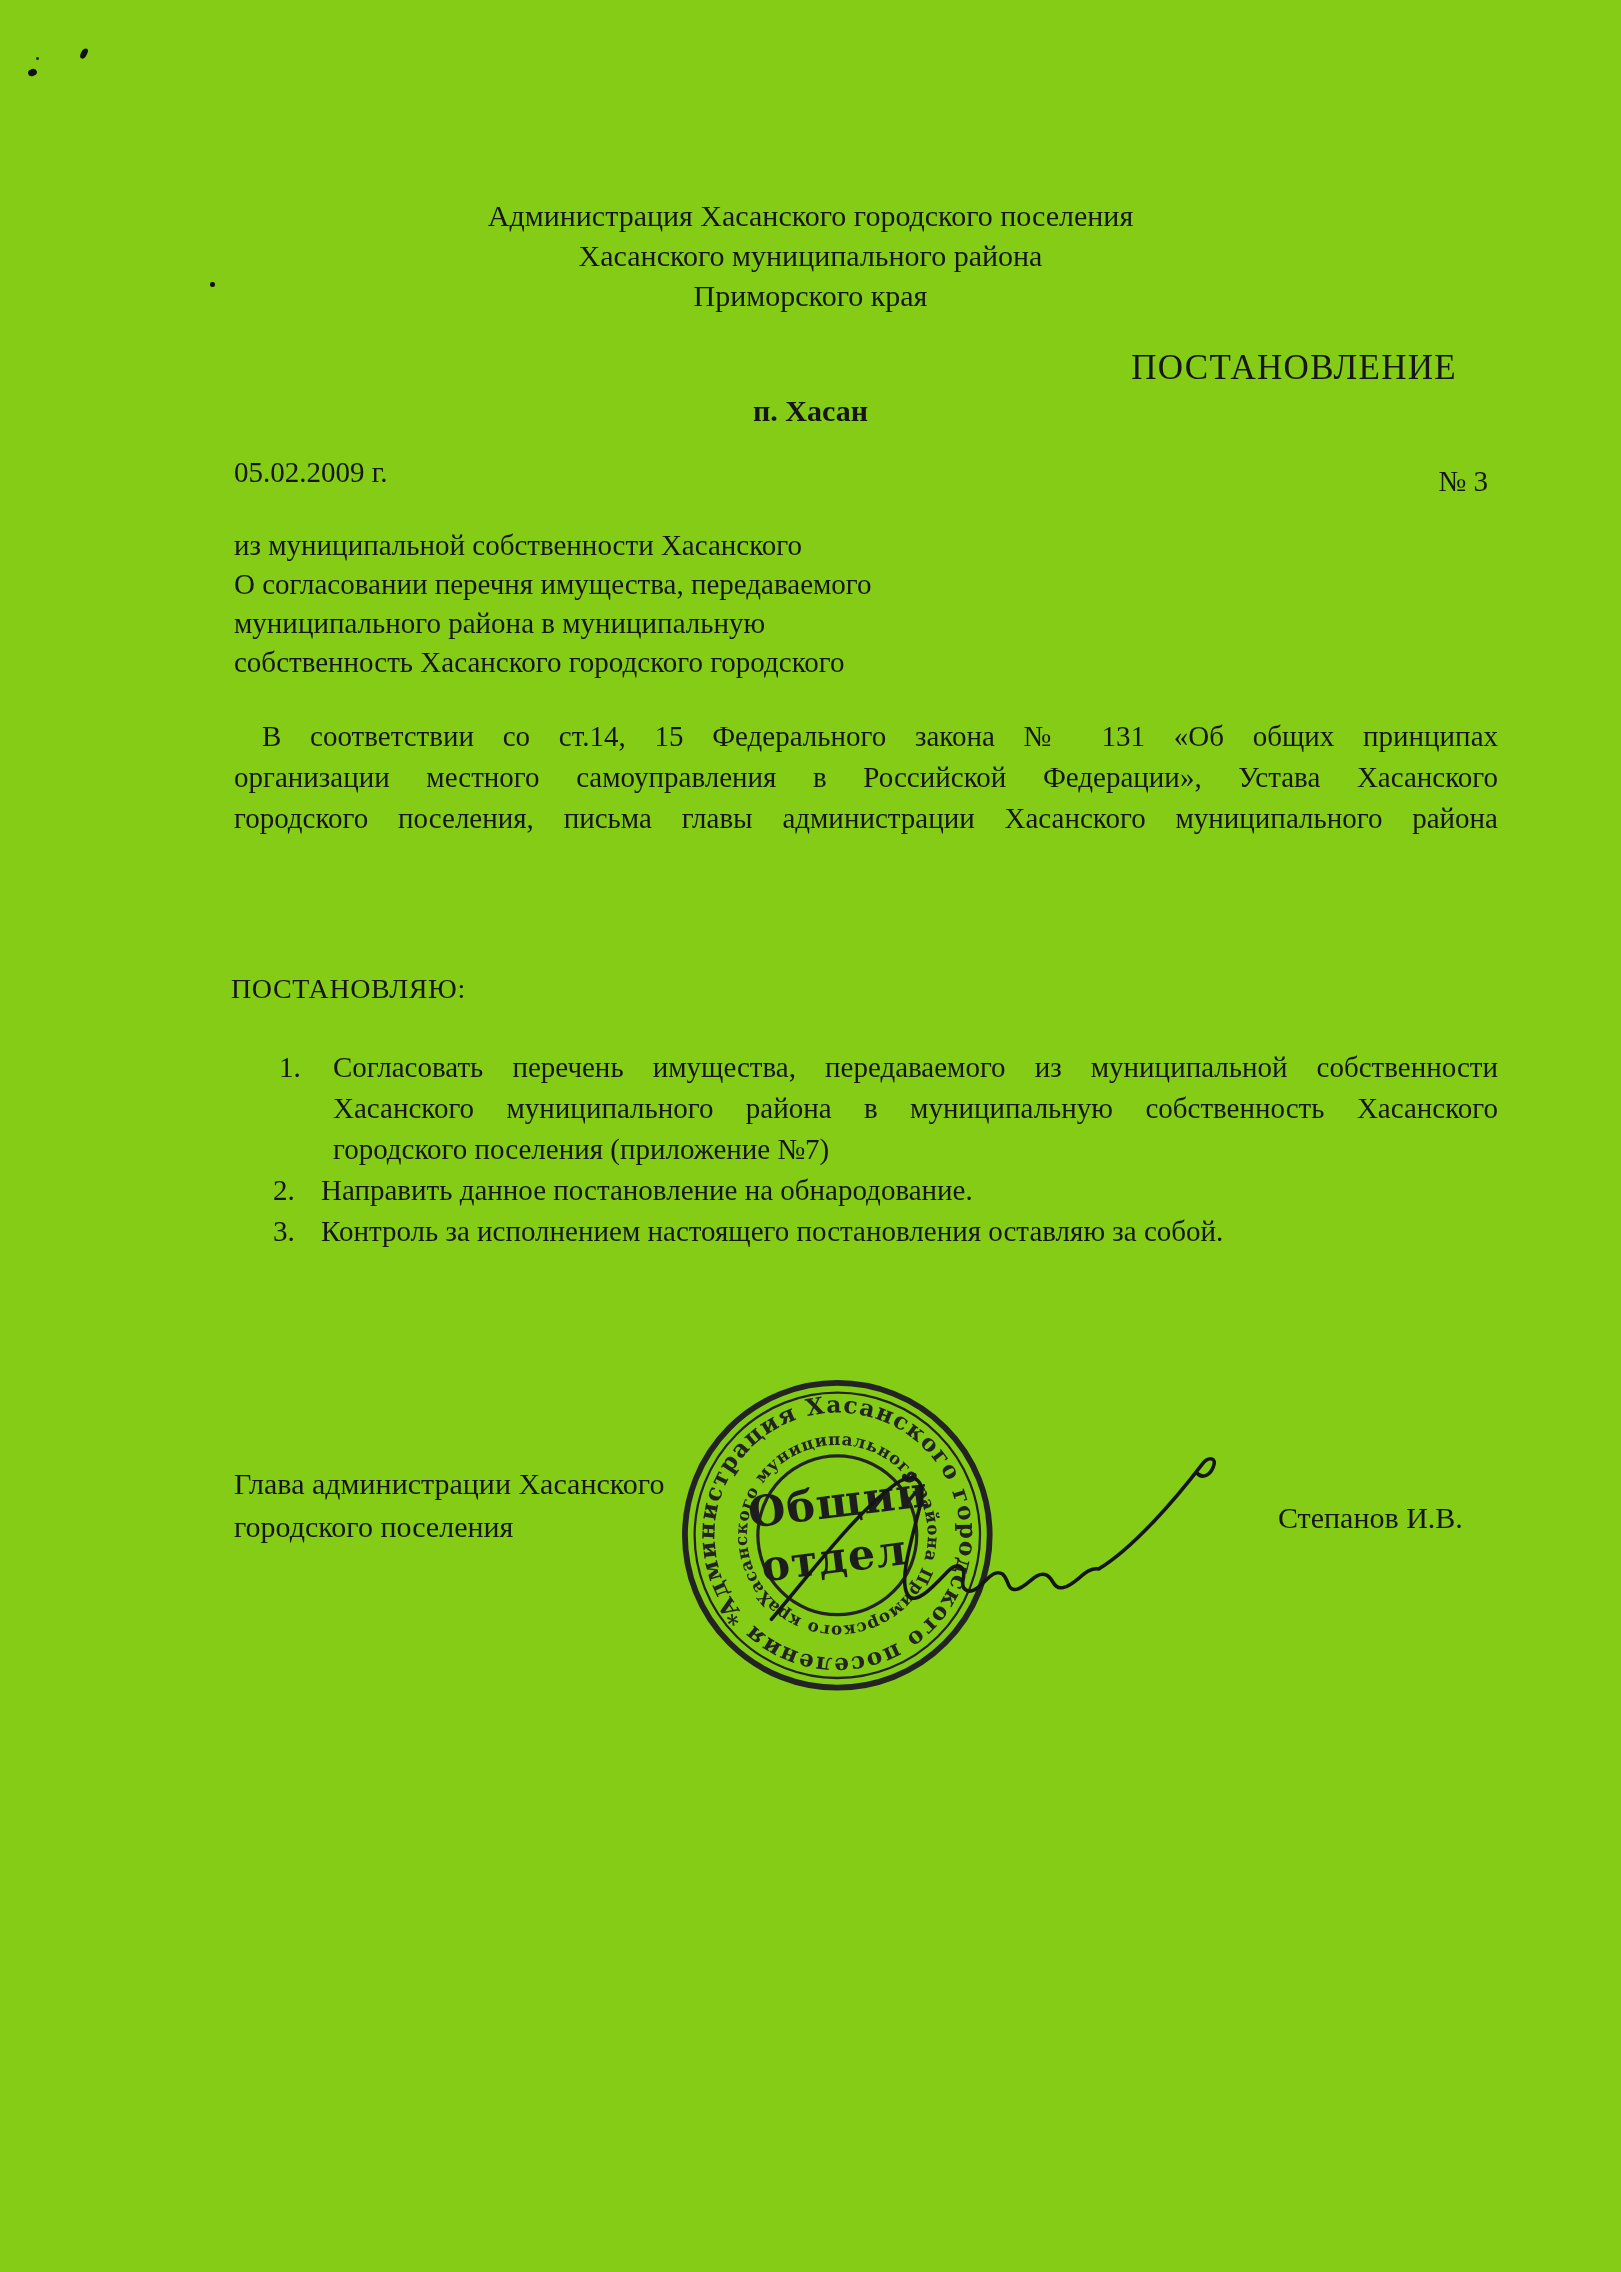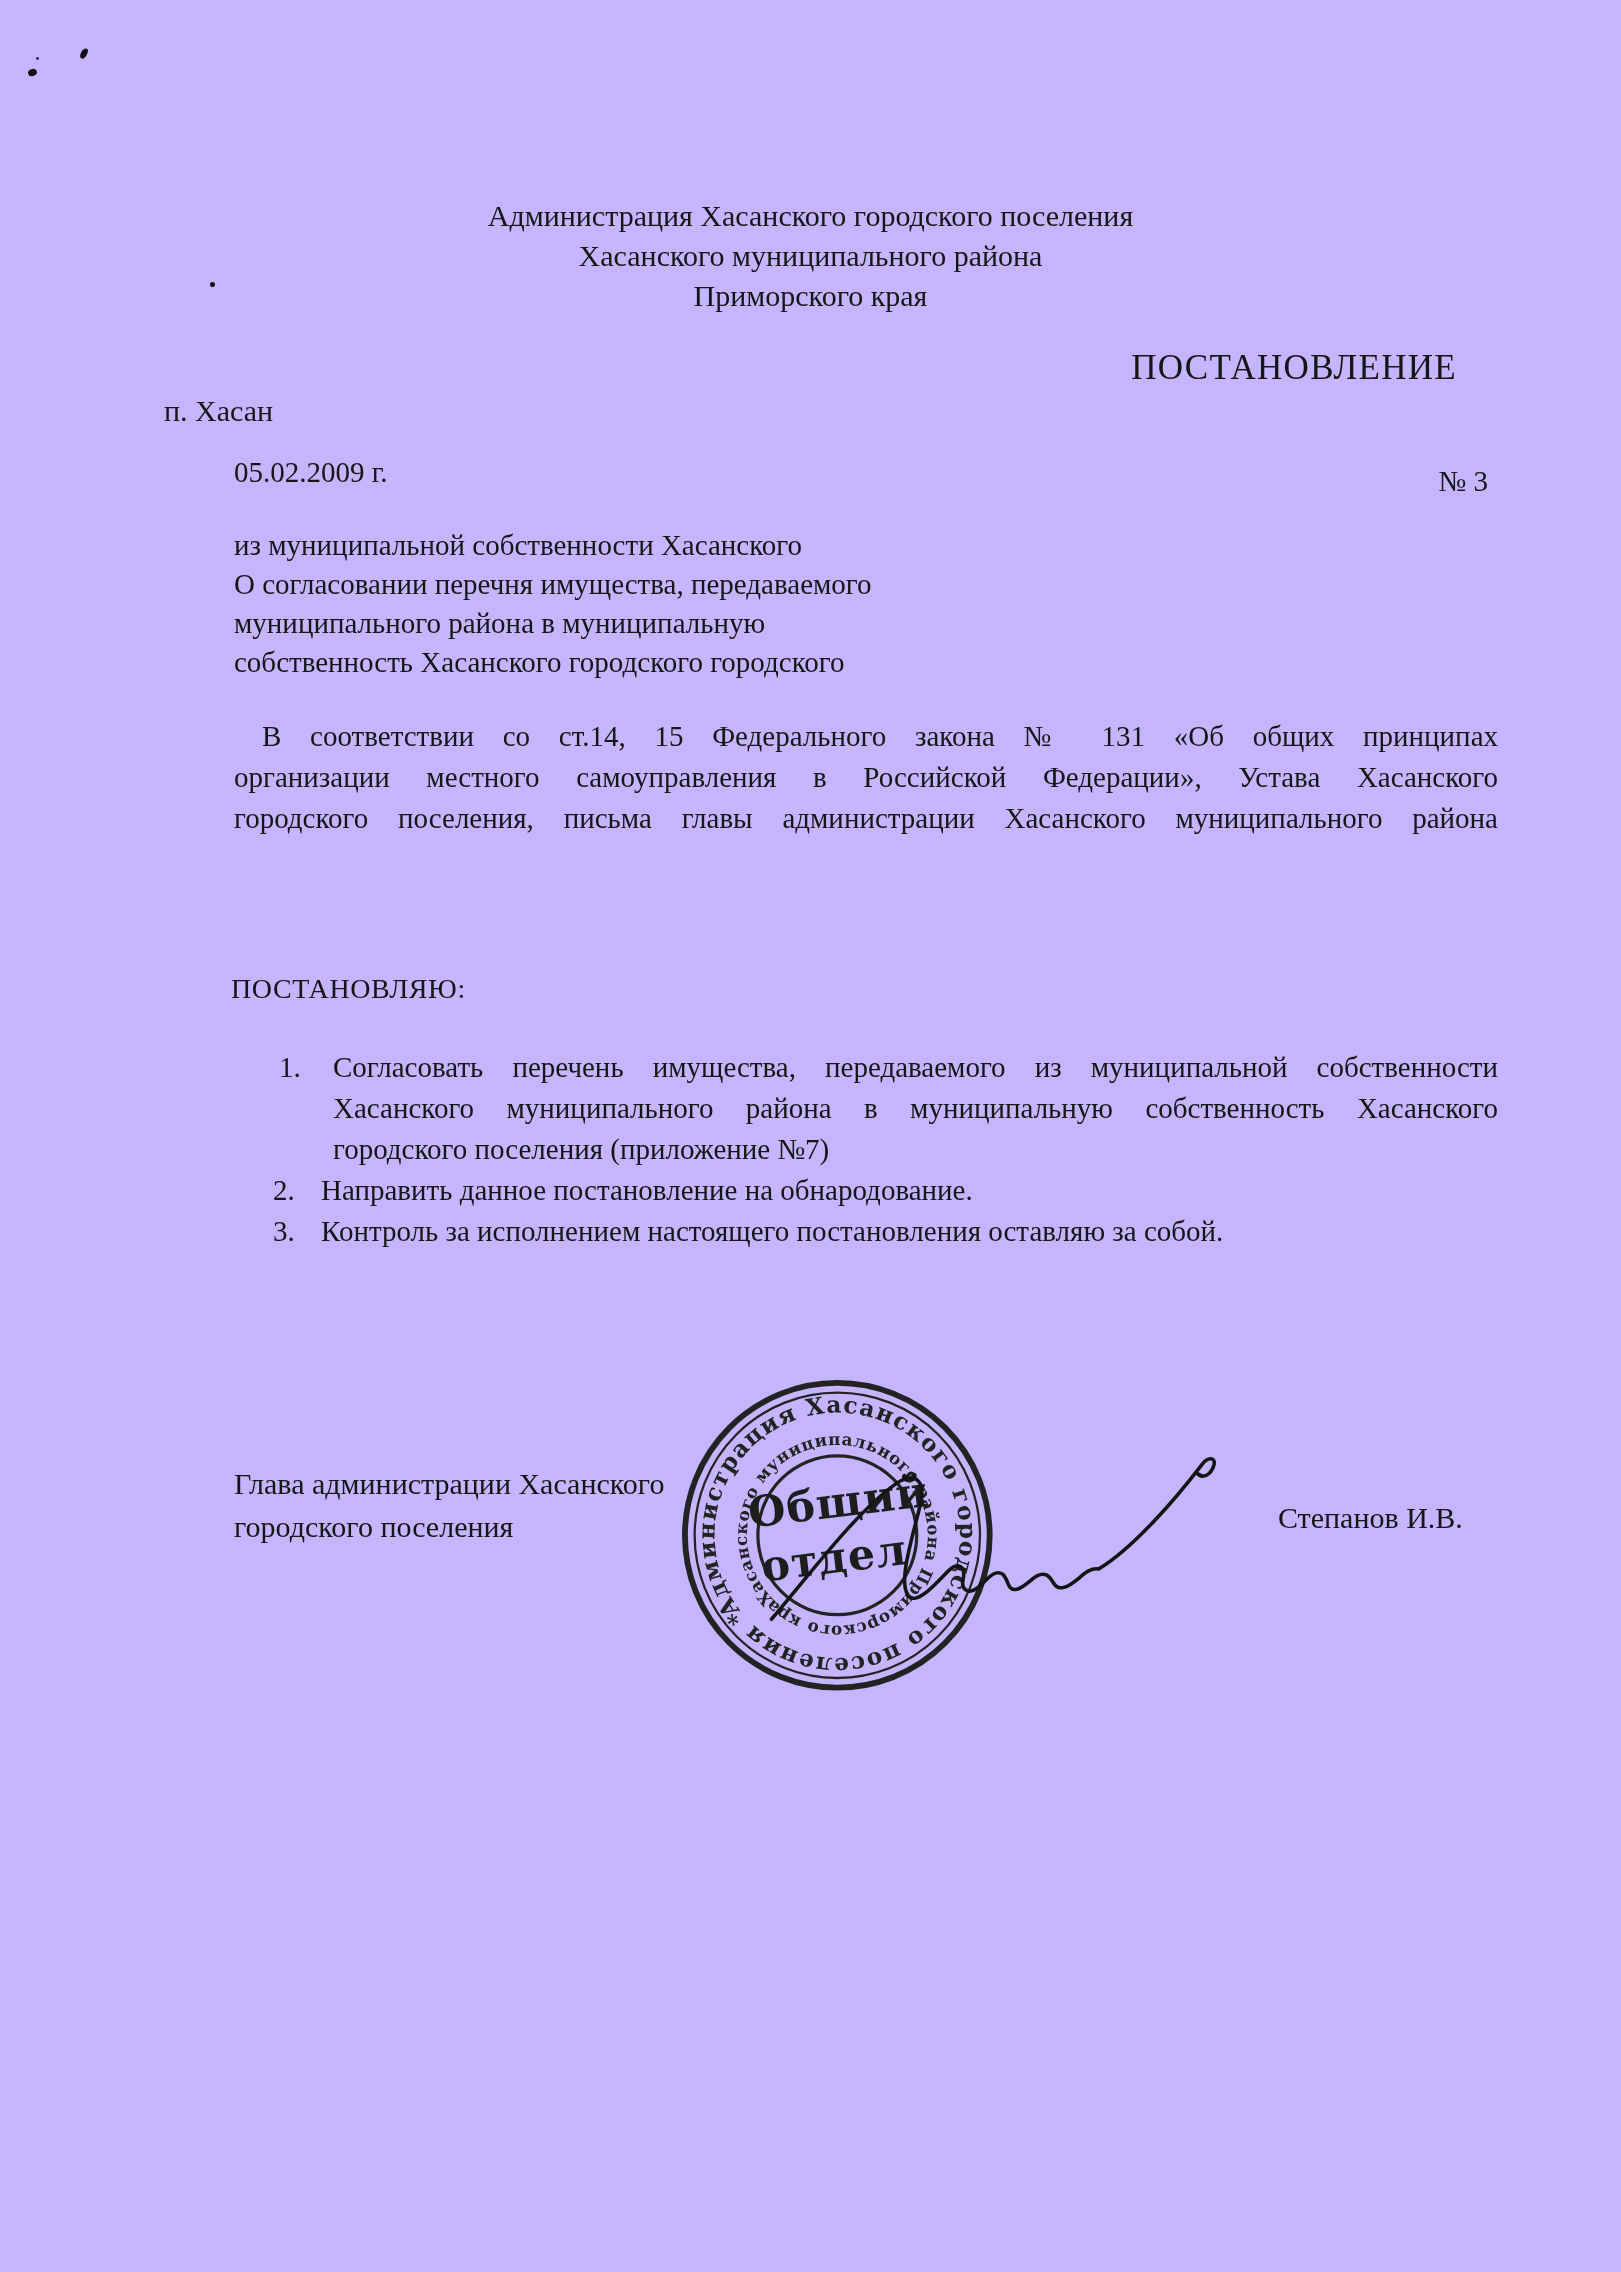--- a/index.html
+++ b/index.html
@@ -1,33 +1,33 @@
 <!DOCTYPE html>
 <html style="font-size:10.3px"><head>
 <meta charset="utf-8">
 <style>
   html,body{margin:0;padding:0;background:#ffffff;}
   .page{
     position:relative;
     width:1621px;
     height:2273px;
-    background:#c4b5fd;
+    background:#84cc16;
     font-family:"Liberation Serif", serif;
     color:#161616;
     overflow:hidden;
   }
   .speck{position:absolute;background:#111;border-radius:50%;}
   .speck.s1{left:28.4px;top:69px;width:9px;height:7.1px;transform:rotate(-15deg);}
   .speck.s2{left:81px;top:48px;width:5.8px;height:11px;border-radius:60% 40% 55% 45%;transform:rotate(24deg);}
   .speck.s3{left:36px;top:57px;width:3.2px;height:2.6px;opacity:.8;}
   .speck.s4{left:210px;top:282px;width:4.5px;height:4.5px;}
 
   .header{position:absolute;left:164px;top:196px;width:1293px;text-align:center;font-size:30px;line-height:40px;}
   .doctype{position:absolute;left:164px;top:348px;width:1293px;text-align:right;font-size:35px;letter-spacing:1.3px;line-height:40px;}
-  .place{position:absolute;left:164px;top:392px;width:1293px;font-size:30px;line-height:37px;}
+  .place{position:absolute;left:164px;top:392px;width:1293px;text-align:center;font-size:30px;line-height:37px;font-weight:bold;}
 
   .meta-row{position:absolute;left:234px;top:454px;width:1254px;font-size:29px;line-height:37px;}
   .meta-date{position:absolute;left:0;top:0;}
   .meta-number{position:absolute;right:0;top:9px;}
 
   .subject{position:absolute;left:234px;top:526px;font-size:29px;line-height:39px;}
 
   .body-par{position:absolute;left:234px;top:716px;width:1264px;font-size:29px;line-height:41px;}
   .jline{text-align:justify;text-align-last:justify;text-justify:inter-word;white-space:normal;}
   .jline.first{text-indent:28px;}

